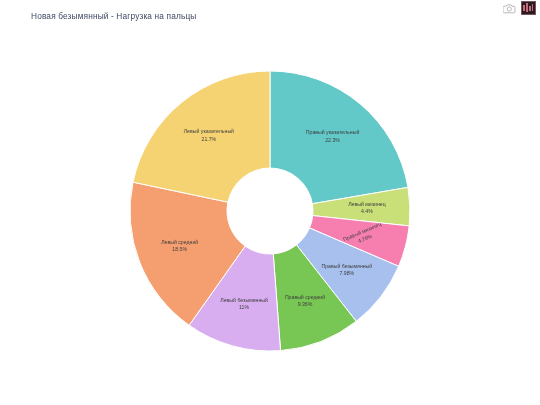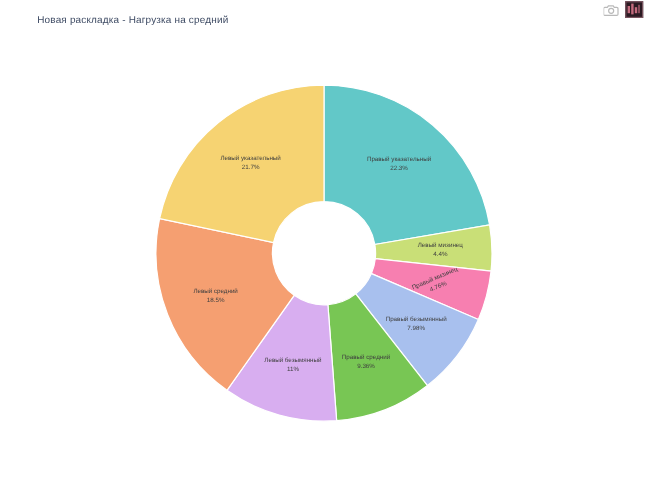--- a/index.html
+++ b/index.html
@@ -95,21 +95,21 @@
     </svg>
   </button>
   <div id="thumb-btn">
     <div class="tspark" style="left:1px;  top:3px;  width:2px; height:6px;"></div>
     <div class="tspark" style="left:4px;  top:1px;  width:2px; height:9px;"></div>
     <div class="tspark" style="left:7px;  top:4px;  width:2px; height:5px;"></div>
     <div class="tspark" style="left:10px; top:2px;  width:1px; height:7px;"></div>
   </div>
 </div>
 
-<div id="chart-title">Новая раскладка - Нагрузка на средний</div>
+<div id="chart-title">Новая безымянный - Нагрузка на пальцы</div>
 
 <div id="chart-area">
   <svg id="donut-svg" width="540" height="387" viewBox="0 0 540 387">
     <g id="slices-group">
         <path d="M 270 53 A 140 140 0 0 1 407.9902433208597 169.36331774021727 L 312.3827175914069 185.74016187735245 A 43 43 0 0 0 270 150 Z" fill="#62c8c8" stroke="#ffffff" stroke-width="1"></path>
         <path d="M 407.9902433208597 169.36331774021727 A 140 140 0 0 1 409.2021106555799 207.9255615985364 L 312.75493398707096 197.5842796338362 A 43 43 0 0 0 312.3827175914069 185.74016187735245 Z" fill="#c9df77" stroke="#ffffff" stroke-width="1"></path>
         <path d="M 409.2021106555799 207.9255615985364 A 140 140 0 0 1 398.62498146836265 248.27760977342786 L 309.50624430813997 209.97812300183855 A 43 43 0 0 0 312.75493398707096 197.5842796338362 Z" fill="#f77fb0" stroke="#ffffff" stroke-width="1"></path>
         <path d="M 398.62498146836265 248.27760977342786 A 140 140 0 0 1 356.2234107605624 303.2974316873033 L 296.4829047336013 226.87706830395746 A 43 43 0 0 0 309.50624430813997 209.97812300183855 Z" fill="#a8c0ee" stroke="#ffffff" stroke-width="1"></path>
         <path d="M 356.2234107605624 303.2974316873033 A 140 140 0 0 1 280.5457527739106 332.60224603648595 L 273.2390526377011 235.8778327112064 A 43 43 0 0 0 296.4829047336013 226.87706830395746 Z" fill="#78c654" stroke="#ffffff" stroke-width="1"></path>
         <path d="M 280.5457527739106 332.60224603648595 A 140 140 0 0 1 189.1398215208825 307.28749510040575 L 245.1643737528425 228.10258778083892 A 43 43 0 0 0 273.2390526377011 235.8778327112064 Z" fill="#d8aef0" stroke="#ffffff" stroke-width="1"></path>

